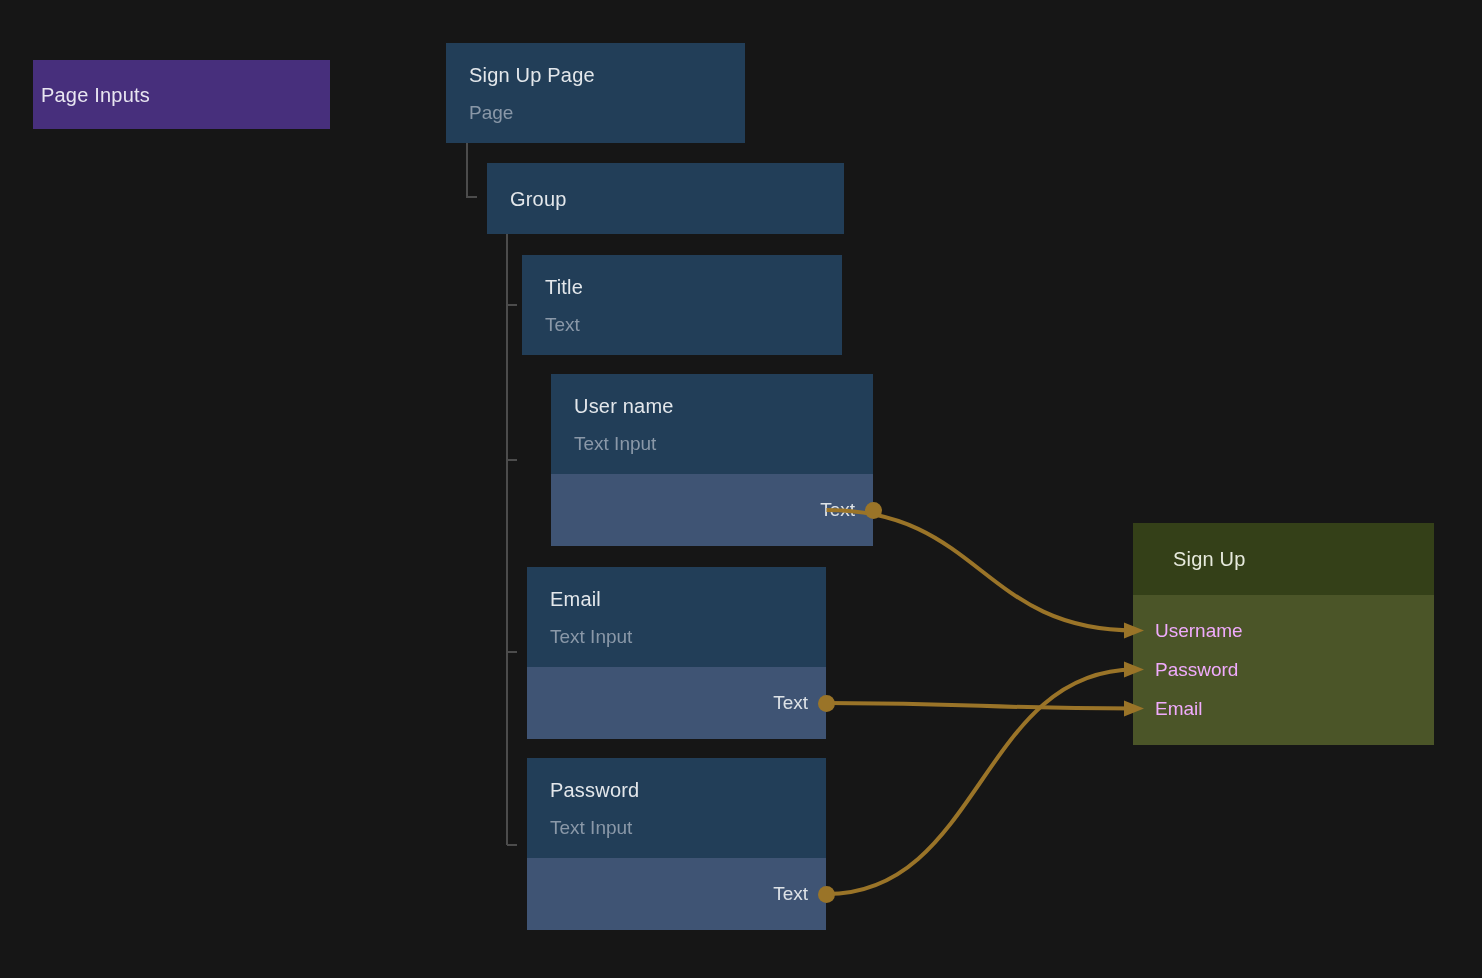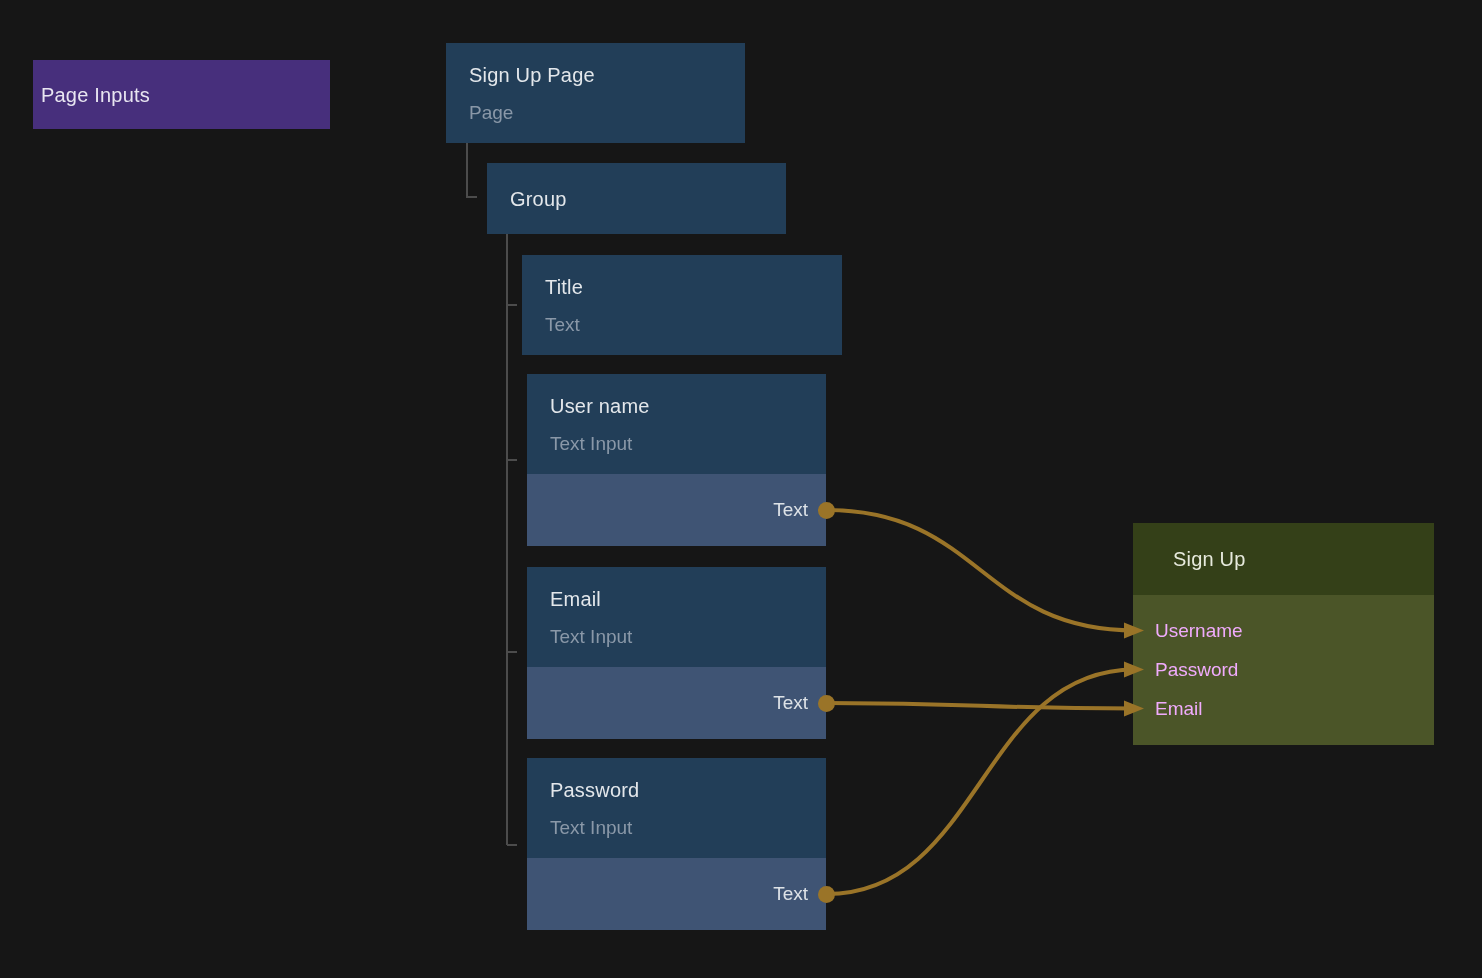--- a/index.html
+++ b/index.html
@@ -23,23 +23,23 @@
   .node-page-inputs {
     left: 33px; top: 60px; width: 297px; height: 69px;
     background: #472f7c;
     display: flex; align-items: center;
     padding-left: 8px;
   }
   .node-page-inputs .node-title { color: #e8e5f1; }
   
   .blue { background: #223e58; }
   .node-signup-page { left: 446px; top: 43px; width: 299px; height: 100px; }
-  .node-group      { left: 487px; top: 163px; width: 299px; height: 71px; }
+  .node-group      { left: 487px; top: 163px; width: 357px; height: 71px; }
   .node-title-el   { left: 522px; top: 255px; width: 320px; height: 100px; }
-  .node-username   { left: 527px; top: 374px; width: 299px; }
+  .node-username   { left: 551px; top: 374px; width: 322px; }
   .node-email      { left: 527px; top: 567px; width: 299px; }
   .node-password   { left: 527px; top: 758px; width: 299px; }
   .node-head {
     display: flex; flex-direction: column; justify-content: center;
     padding-left: 23px; box-sizing: border-box;
   }
   .head-one { height: 100%; }
   .head-two { height: 100px; background: #223e58; }
   .node-title {
     font-size: 20px; color: #e3e7eb; line-height: 30px; letter-spacing: .2px;

